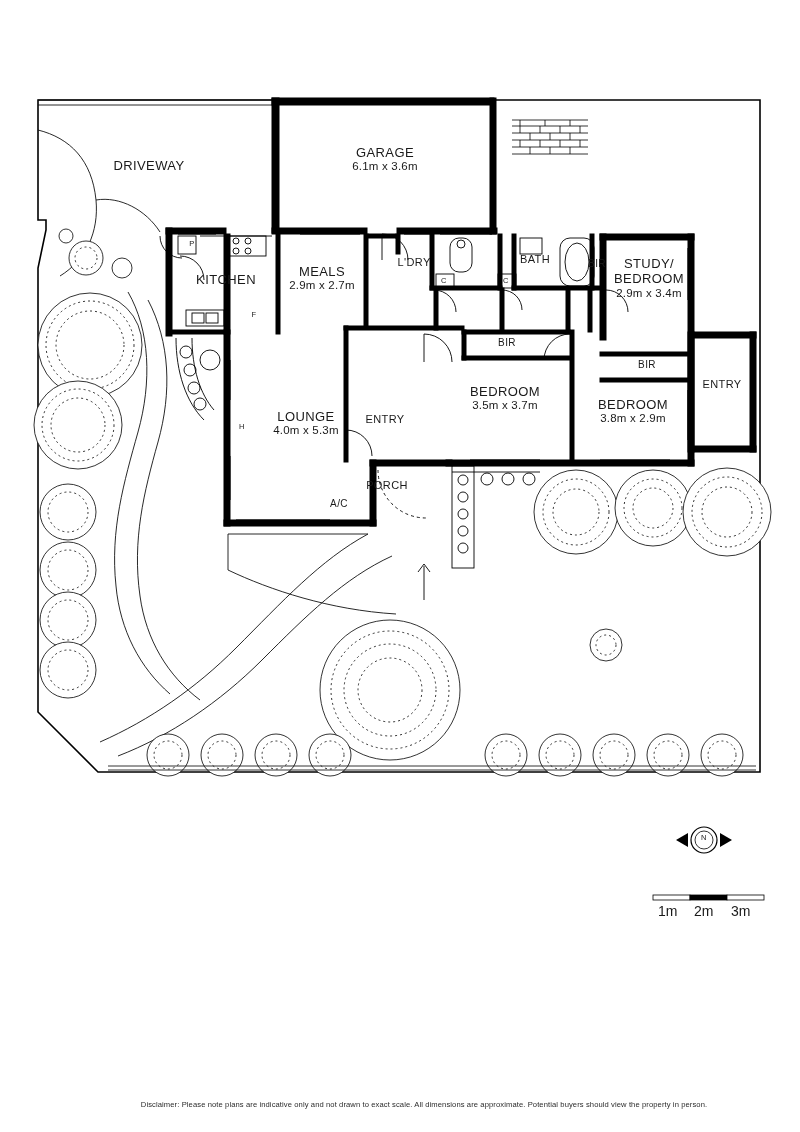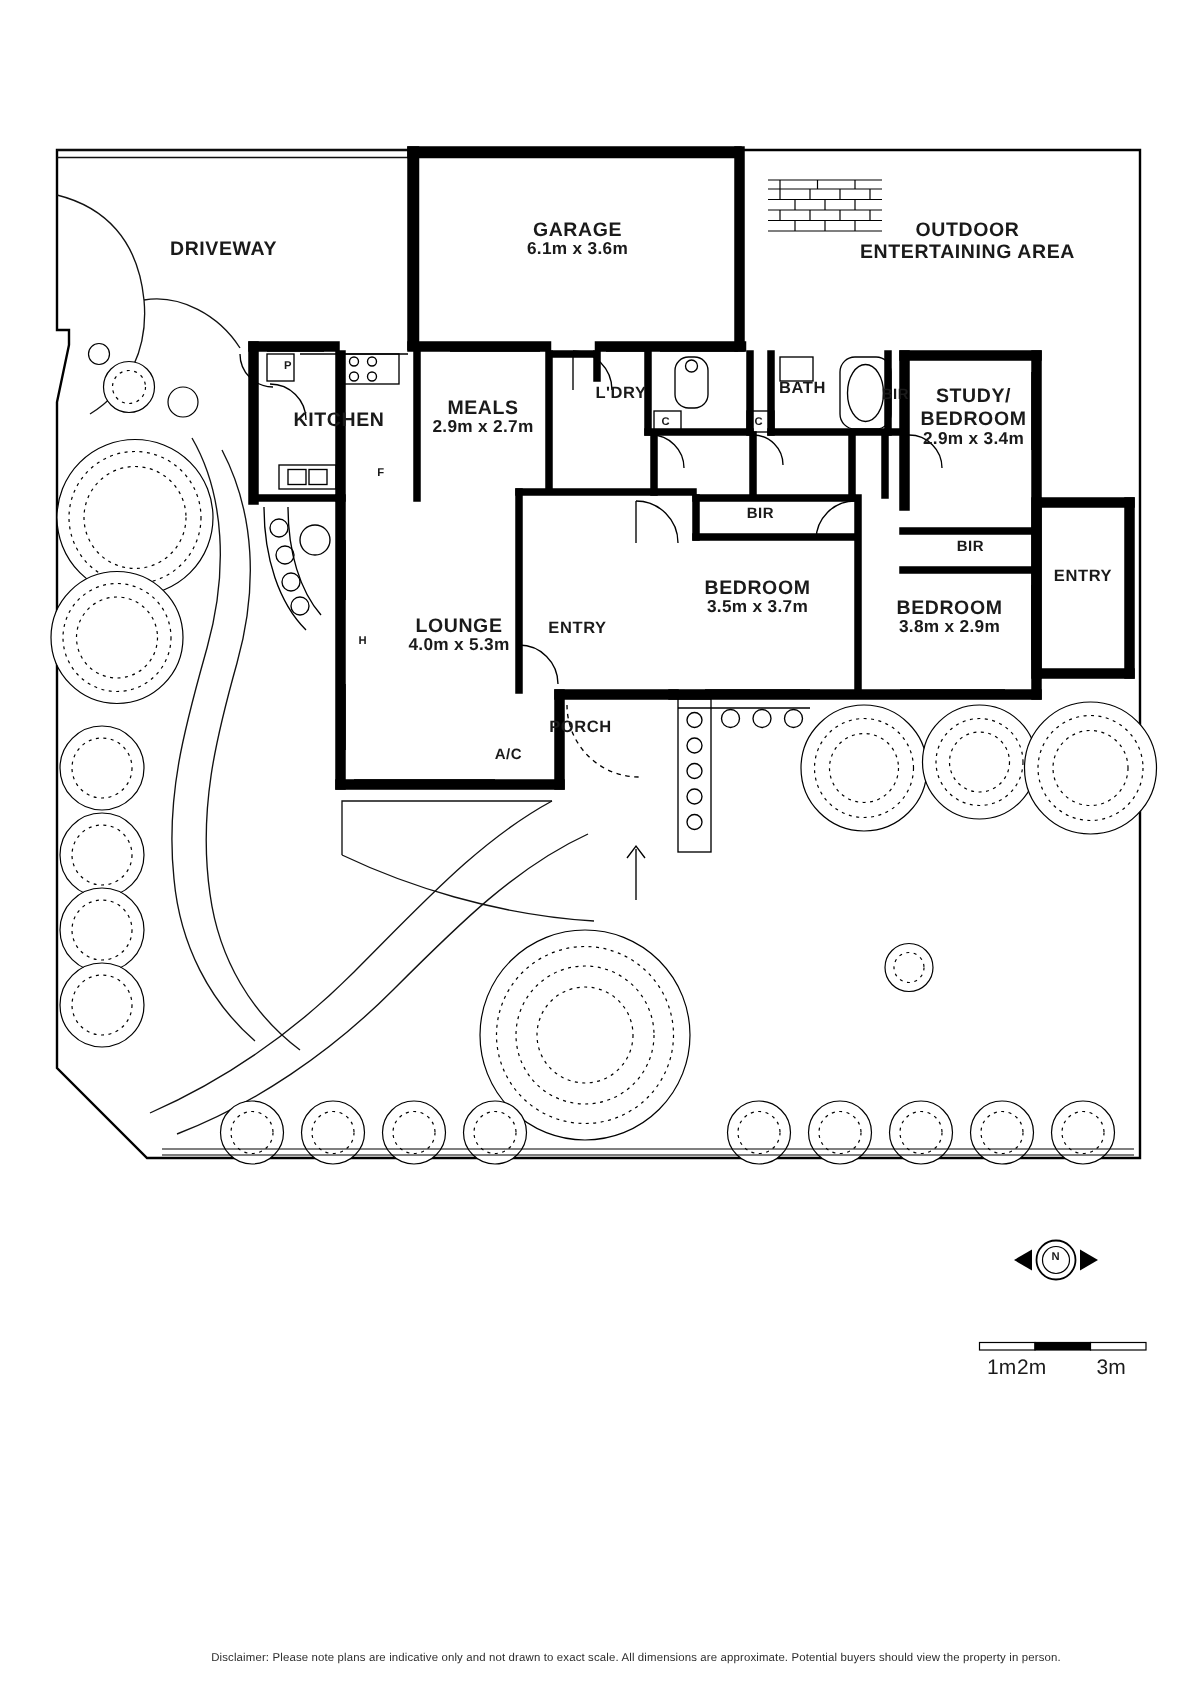--- a/index.html
+++ b/index.html
@@ -26,21 +26,20 @@
     width: 800px;
     height: 1132px;
   }
   .lbl {
     position: absolute;
     text-align: center;
     line-height: 1.18;
     white-space: nowrap;
     font-family: "Liberation Sans", sans-serif;
     color: #1a1a1a;
-    font-weight: bold;
   }
   .lbl .big {
     display: block;
     font-size: 13px;
     letter-spacing: 0.4px;
   }
   .lbl .dim {
     display: block;
     font-size: 11.5px;
     letter-spacing: 0.2px;
@@ -65,21 +64,21 @@
     top: 903px;
     width: 115px;
     height: 14px;
     font-size: 14px;
   }
   .scale-labels span {
     position: absolute;
     top: 0;
   }
   .sc0 { left: 13px; }
-  .sc1 { left: 33px; }
+  .sc1 { left: 49px; }
   .sc2 { left: 86px; }
 </style>
 </head>
 <body>
 
 <div id="floorplan-root">
 
   <svg id="plan" viewBox="0 0 800 1132">
     <g fill="none" stroke="#000" stroke-width="1">
 
@@ -383,24 +382,20 @@
 
   <div class="lbl" style="left:84px; top:158px; width:130px;text-align:center;">
     <span class="big">DRIVEWAY</span>
   </div>
 
   <div class="lbl" style="left:325px; top:145px; width:120px;">
     <span class="big">GARAGE</span>
     <span class="dim">6.1m x 3.6m</span>
   </div>
 
-  <div class="lbl" style="left:545px; top:145px; width:200px;">
-    <span class="big">OUTDOOR</span>
-    <span class="big">ENTERTAINING AREA</span>
-  </div>
 
   <div class="lbl" style="left:176px; top:272px; width:100px;">
     <span class="big">KITCHEN</span>
   </div>
 
   <div class="lbl" style="left:264px; top:264px; width:116px;">
     <span class="big">MEALS</span>
     <span class="dim">2.9m x 2.7m</span>
   </div>
 

